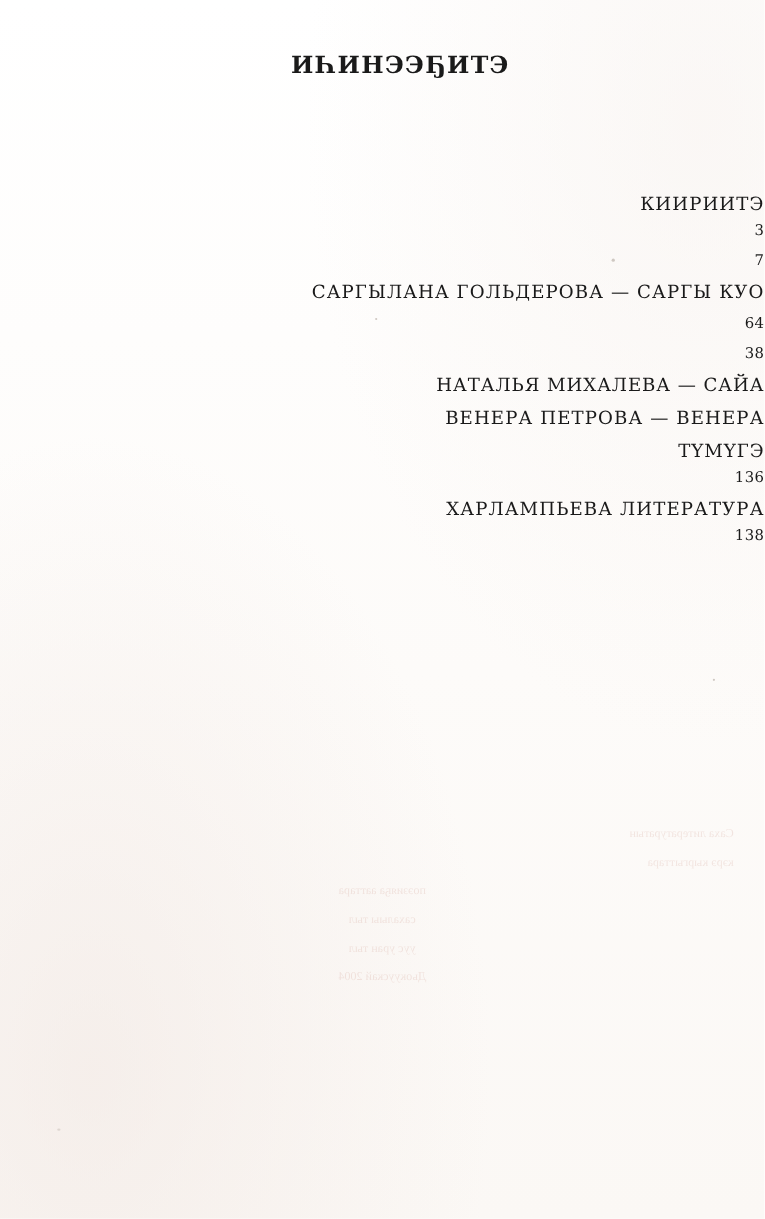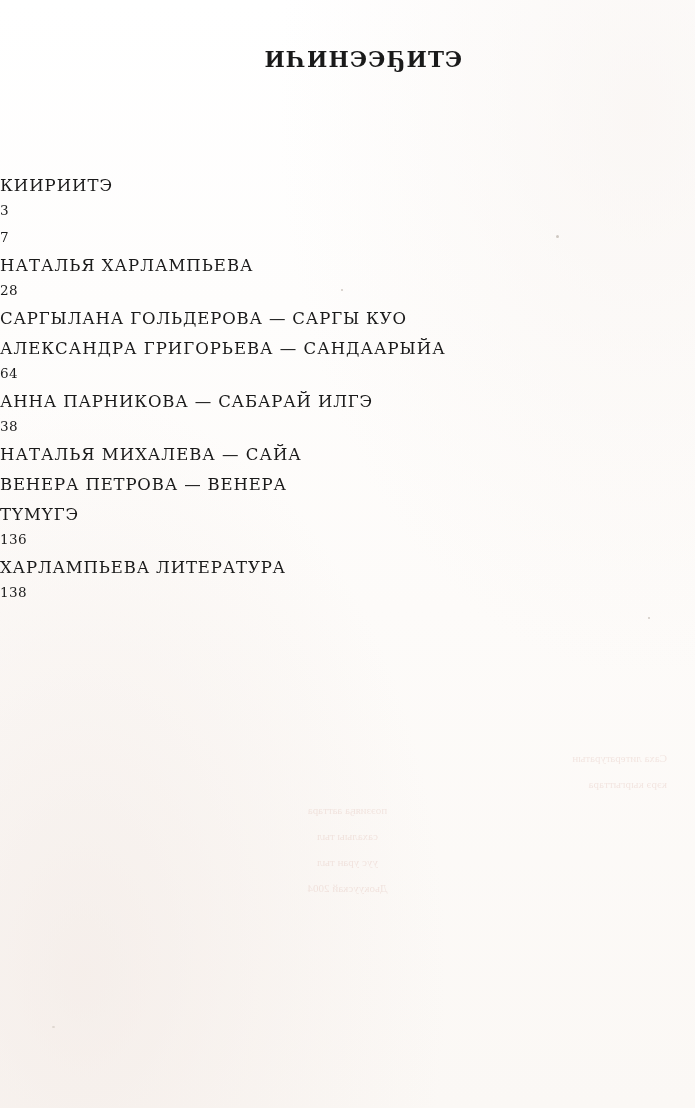--- a/index.html
+++ b/index.html
@@ -65,21 +65,21 @@
     margin-top: 47px;
     font-size: 21.5px;
     font-weight: bold;
     letter-spacing: 1.2px;
     font-family: "DejaVu Serif", serif;
     padding-left: 33px;
   }
 
   .toc {
     margin-top: 104px;
-    text-align: left;
+    text-align: right;
   }
 
   .toc-entry {
     margin-bottom: 11px;
   }
 
   .entry-title {
     font-size: 16.5px;
     letter-spacing: 0.9px;
     font-family: "DejaVu Serif", serif;
@@ -126,36 +126,30 @@
 
     <div class="toc-entry">
       <div class="entry-title">КИИРИИТЭ</div>
       <div class="entry-page">3</div>
     </div>
 
     <div class="toc-entry">
       <div class="entry-page">7</div>
     </div>
 
-    <div class="toc-entry">
-      <div class="entry-title">НАТАЛЬЯ   ХАРЛАМПЬЕВА</div>
-      <div class="entry-page">28</div>
-    </div>
 
     <div class="toc-entry">
       <div class="entry-title">САРГЫЛАНА ГОЛЬДЕРОВА  —  САРГЫ  КУО</div>
     </div>
 
     <div class="toc-entry">
-      <div class="entry-title">АЛЕКСАНДРА ГРИГОРЬЕВА  —  САНДААРЫЙА</div>
       <div class="entry-page">64</div>
     </div>
 
     <div class="toc-entry">
-      <div class="entry-title">АННА ПАРНИКОВА — САБАРАЙ  ИЛГЭ</div>
       <div class="entry-page">38</div>
     </div>
 
     <div class="toc-entry">
       <div class="entry-title">НАТАЛЬЯ МИХАЛЕВА  —  САЙА</div>
     </div>
 
 
     <div class="toc-entry">
       <div class="entry-title">ВЕНЕРА ПЕТРОВА   —   ВЕНЕРА</div>

